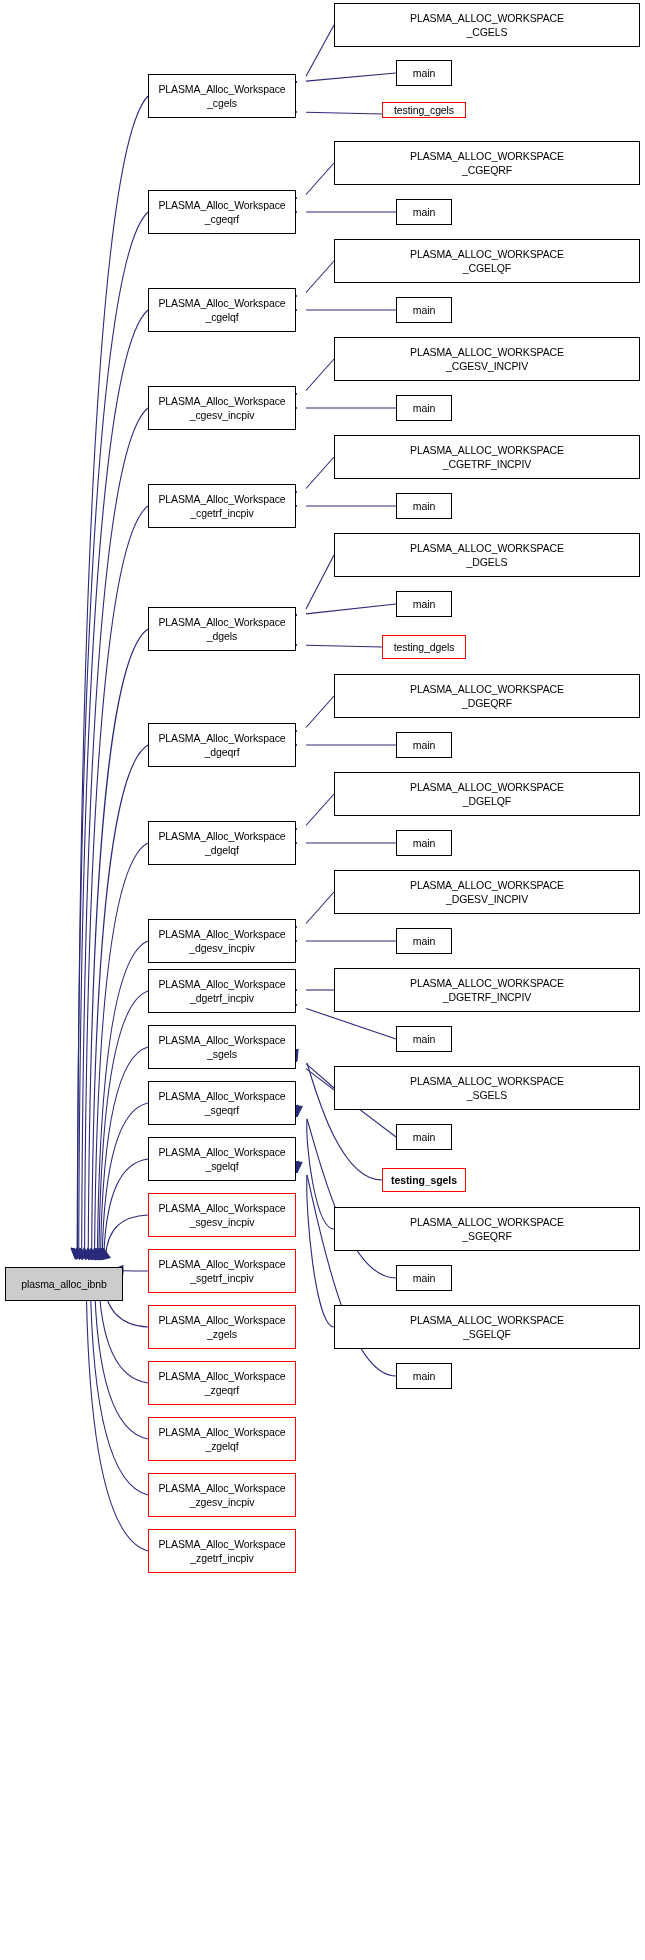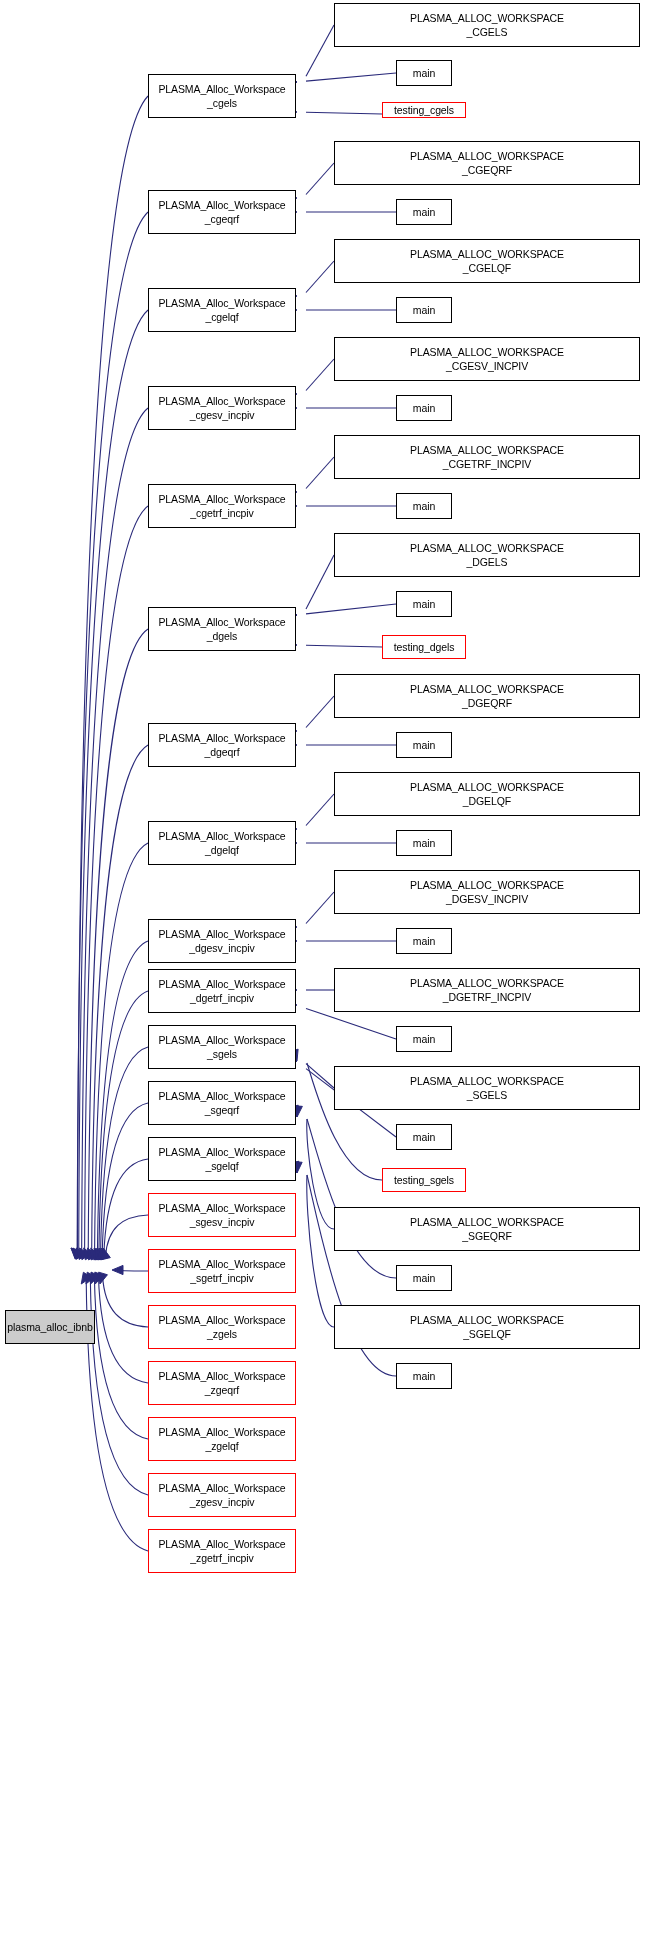--- a/index.html
+++ b/index.html
@@ -146,21 +146,21 @@
       <polygon points="297.00,1061.00 289.32,1051.88 298.10,1049.13" fill="#2a2a7a" stroke="#2a2a7a"></polygon>
       <path d="M 334 1229 C 315.5 1229, 305.14 1145, 307 1119" fill="none" stroke="#2a2a7a" stroke-width="1.1"></path>
       <polygon points="297.00,1117.00 293.20,1105.70 302.37,1106.36" fill="#2a2a7a" stroke="#2a2a7a"></polygon>
       <path d="M 396 1278 C 346.5 1278, 318.78 1157.25, 307 1119" fill="none" stroke="#2a2a7a" stroke-width="1.1"></path>
       <polygon points="297.00,1117.00 289.37,1107.84 298.16,1105.13" fill="#2a2a7a" stroke="#2a2a7a"></polygon>
       <path d="M 334 1327 C 315.5 1327, 305.14 1211.5, 307 1175" fill="none" stroke="#2a2a7a" stroke-width="1.1"></path>
       <polygon points="297.00,1173.00 292.97,1161.78 302.15,1162.25" fill="#2a2a7a" stroke="#2a2a7a"></polygon>
       <path d="M 396 1376 C 346.5 1376, 318.78 1223.75, 307 1175" fill="none" stroke="#2a2a7a" stroke-width="1.1"></path>
       <polygon points="297.00,1173.00 289.94,1163.39 298.89,1161.23" fill="#2a2a7a" stroke="#2a2a7a"></polygon>
     </svg>
-<div class="node center" style="left: 5px; top: 1310px; width: 90px; height: 34px;">plasma_alloc_ibnb</div>
+<div class="node center" style="left: 5px; top: 1267px; width: 118px; height: 34px;">plasma_alloc_ibnb</div>
     <div class="node" style="left: 148px; top: 74px; width: 148px; height: 44px;">PLASMA_Alloc_Workspace
 _cgels</div>
     <div class="node" style="left: 148px; top: 190px; width: 148px; height: 44px;">PLASMA_Alloc_Workspace
 _cgeqrf</div>
     <div class="node" style="left: 148px; top: 288px; width: 148px; height: 44px;">PLASMA_Alloc_Workspace
 _cgelqf</div>
     <div class="node" style="left: 148px; top: 386px; width: 148px; height: 44px;">PLASMA_Alloc_Workspace
 _cgesv_incpiv</div>
     <div class="node" style="left: 148px; top: 484px; width: 148px; height: 44px;">PLASMA_Alloc_Workspace
 _cgetrf_incpiv</div>
@@ -222,20 +222,20 @@
     <div class="node" style="left: 396px; top: 830px; width: 56px; height: 26px;">main</div>
     <div class="node" style="left: 334px; top: 870px; width: 306px; height: 44px;">PLASMA_ALLOC_WORKSPACE
 _DGESV_INCPIV</div>
     <div class="node" style="left: 396px; top: 928px; width: 56px; height: 26px;">main</div>
     <div class="node" style="left: 334px; top: 968px; width: 306px; height: 44px;">PLASMA_ALLOC_WORKSPACE
 _DGETRF_INCPIV</div>
     <div class="node" style="left: 396px; top: 1026px; width: 56px; height: 26px;">main</div>
     <div class="node" style="left: 334px; top: 1066px; width: 306px; height: 44px;">PLASMA_ALLOC_WORKSPACE
 _SGELS</div>
     <div class="node" style="left: 396px; top: 1124px; width: 56px; height: 26px;">main</div>
-    <div class="node red" style="left: 382px; top: 1168px; width: 84px; height: 24px;">testing_sgels</div>
+    <div class="node red" style="left: 382px; top: 1168px; width: 84px; height: 24px; font-weight: bold;">testing_sgels</div>
     <div class="node" style="left: 334px; top: 1207px; width: 306px; height: 44px;">PLASMA_ALLOC_WORKSPACE
 _SGEQRF</div>
     <div class="node" style="left: 396px; top: 1265px; width: 56px; height: 26px;">main</div>
     <div class="node" style="left: 334px; top: 1305px; width: 306px; height: 44px;">PLASMA_ALLOC_WORKSPACE
 _SGELQF</div>
     <div class="node" style="left: 396px; top: 1363px; width: 56px; height: 26px;">main</div>
   </div>
 
 </body></html>

